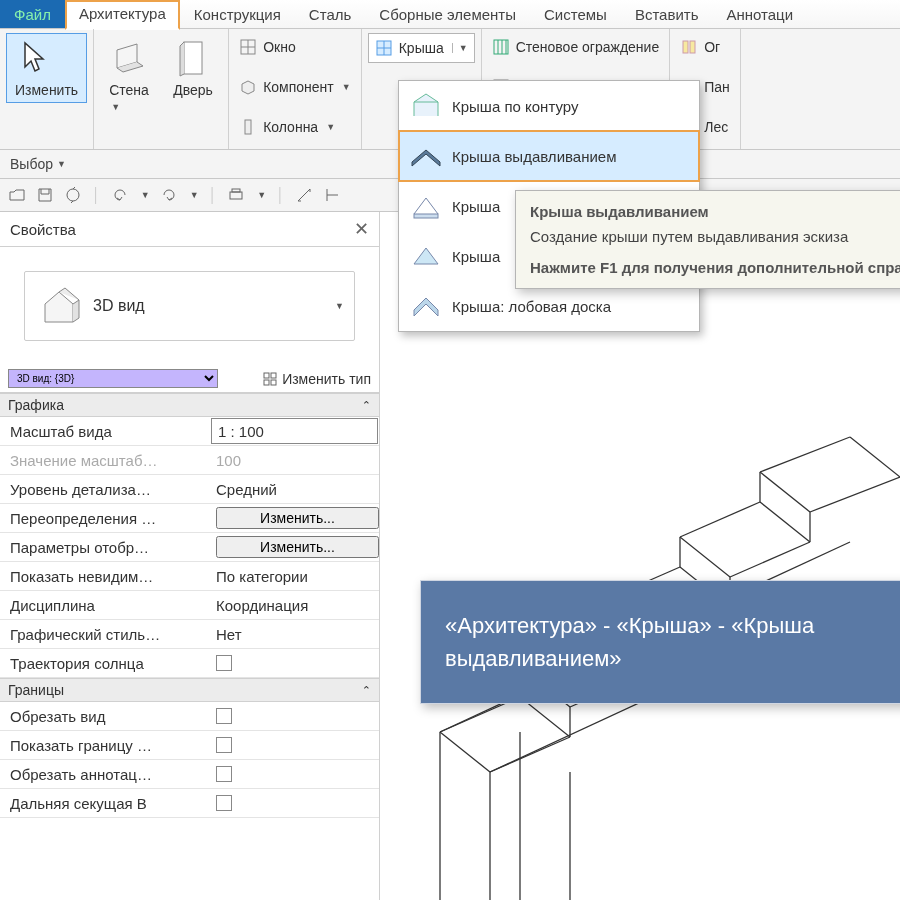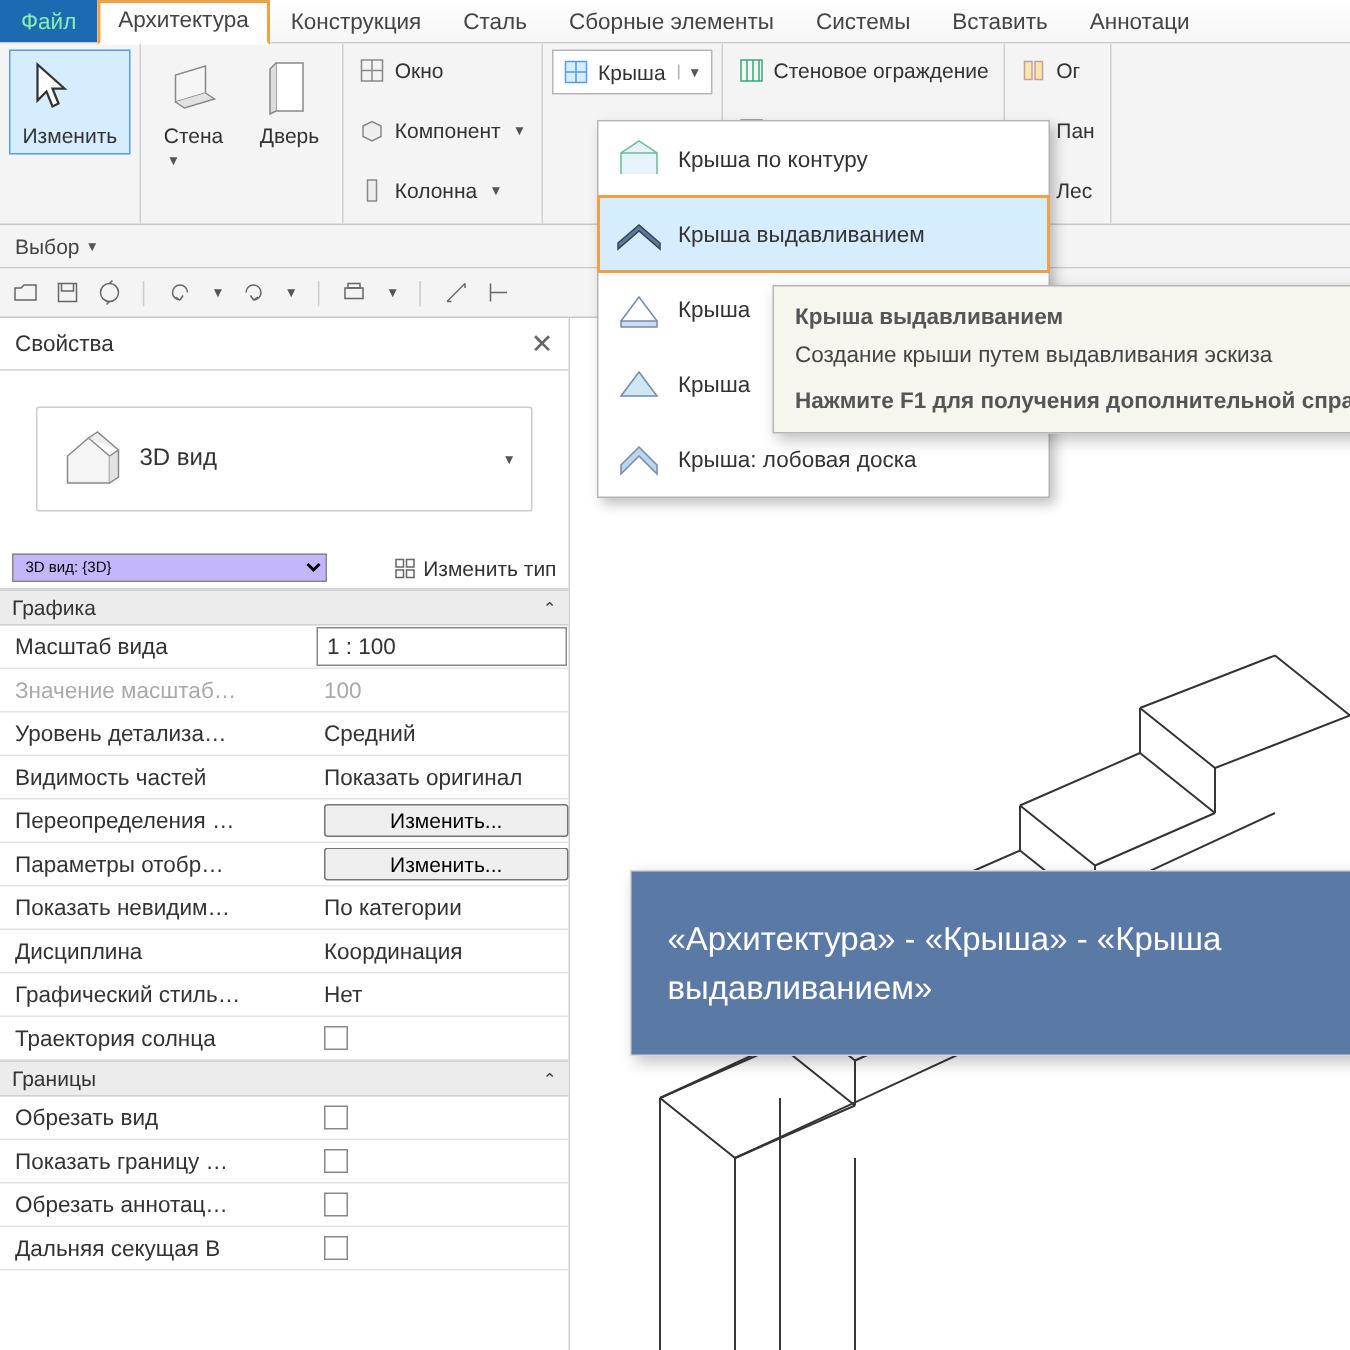--- a/index.html
+++ b/index.html
@@ -304,24 +304,20 @@
       </div>
  <div class="prow">
         <div class="plabel disabled">Значение масштаб…</div>
         <div class="pvalue" style="color:#aaa">100</div>
       </div>
  <div class="prow">
         <div class="plabel">Уровень детализа…</div>
         <div class="pvalue">Средний</div>
       </div>
  <div class="prow">
-        <div class="plabel">Видимость частей</div>
-        <div class="pvalue">Показать оригинал</div>
-      </div>
- <div class="prow">
         <div class="plabel">Переопределения …</div>
         <div class="pvalue">
           <button>Изменить...</button>
         </div>
       </div>
  <div class="prow">
         <div class="plabel">Параметры отобр…</div>
         <div class="pvalue">
           <button>Изменить...</button>
         </div>

